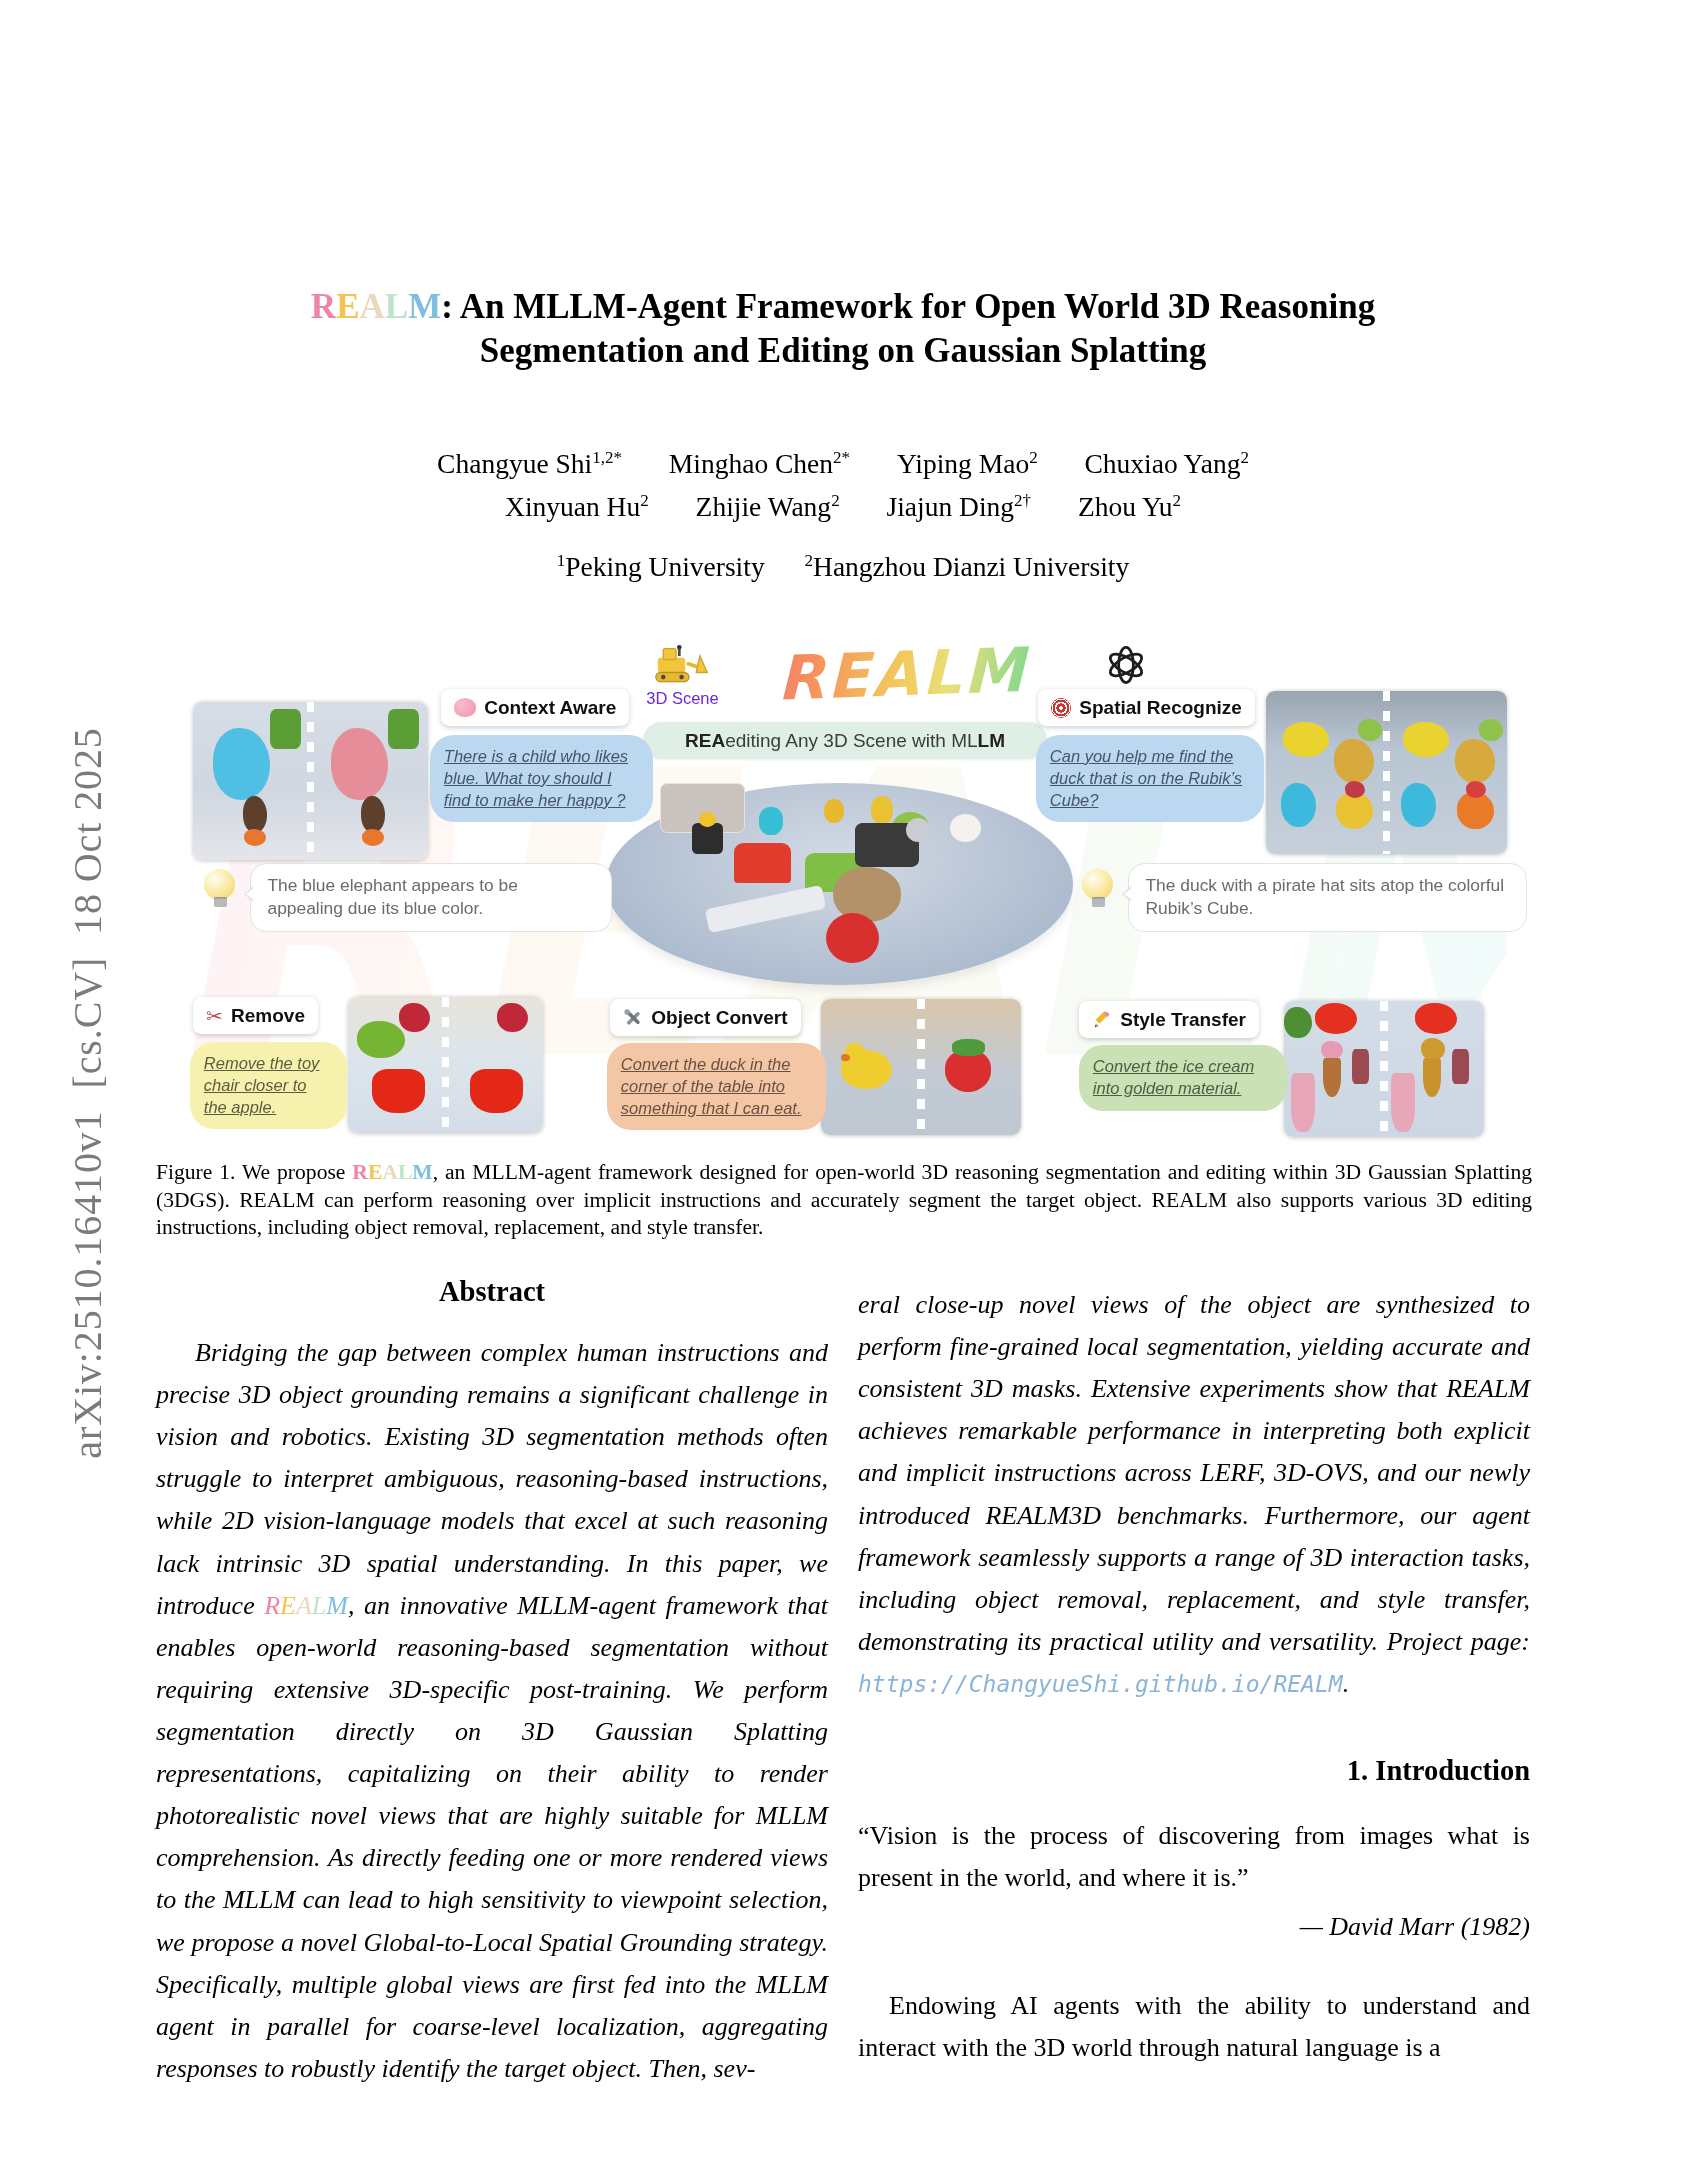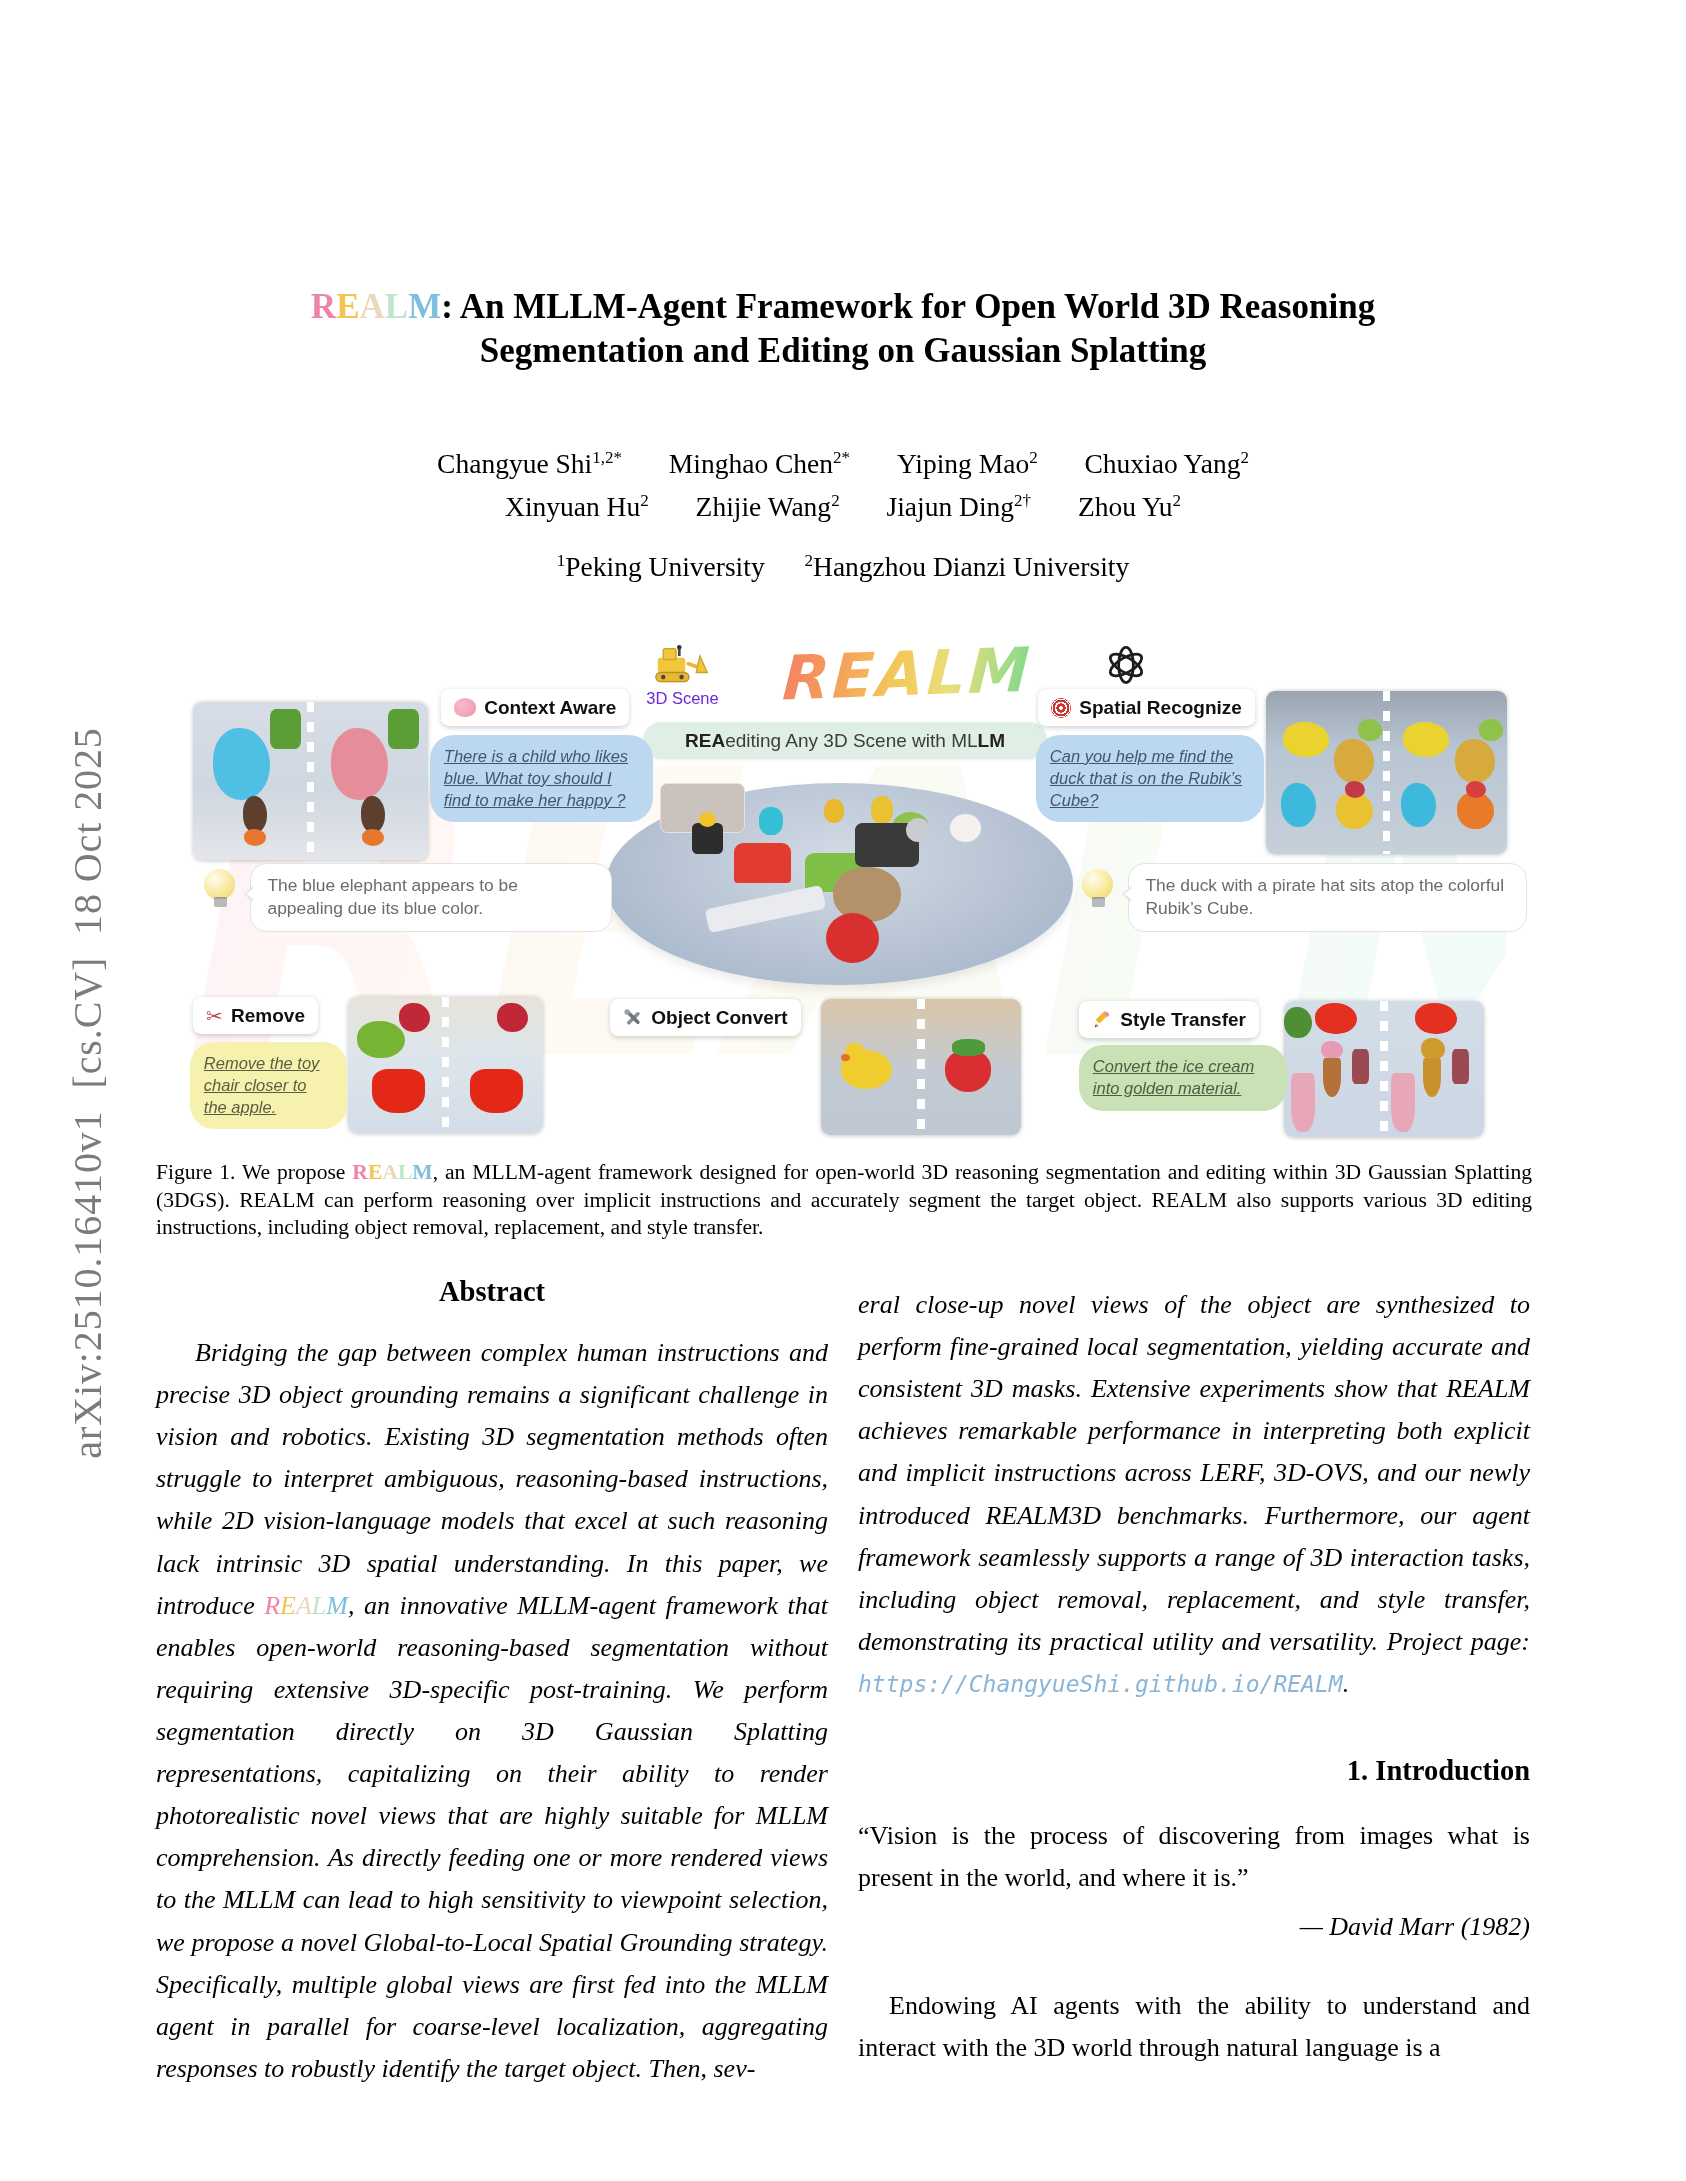--- a/index.html
+++ b/index.html
@@ -270,20 +270,23 @@
   <div class="badge" style="left:481px;top:367px;">
     <span>
       <svg width="20" height="20" viewBox="0 0 22 22">
         <rect x="9.5" y="2" width="4" height="18" rx="2" fill="#8a8f94" transform="rotate(45 11 11)"></rect>
         <rect x="9.5" y="2" width="4" height="18" rx="2" fill="#6e7378" transform="rotate(-45 11 11)"></rect>
         <circle cx="4.5" cy="4.5" r="3" fill="#9aa0a6"></circle>
       </svg>
     </span>
     <span>Object Convert</span>
   </div>
+  <div class="bubble i-orange" style="left:478px;top:411px;width:191px;">
+    <span>Convert the duck in the corner of the table into something that I can eat.</span>
+  </div>
   <div class="pair" style="left:692px;top:367px;width:200px;height:136px;">
     <div class="half bg-convert">
       <div class="blob" style="left:20px;top:51px;width:51px;height:39px;background:#f0cd2e;"></div>
       <div class="blob" style="left:24px;top:44px;width:20px;height:18.4px;background:#f0cd2e;"></div>
       <div class="blob" style="left:20px;top:55px;width:9.2px;height:7.3px;background:#e07428;"></div>
     </div>
     <div class="half bg-convert">
       <div class="blob" style="left:24px;top:51px;width:46px;height:42px;background:#da2e30;border-radius:48% 48% 56% 56%;"></div>
       <div class="blob" style="left:31px;top:40px;width:33px;height:16.5px;background:#4f9a3a;border-radius:40%;"></div>
     </div>

